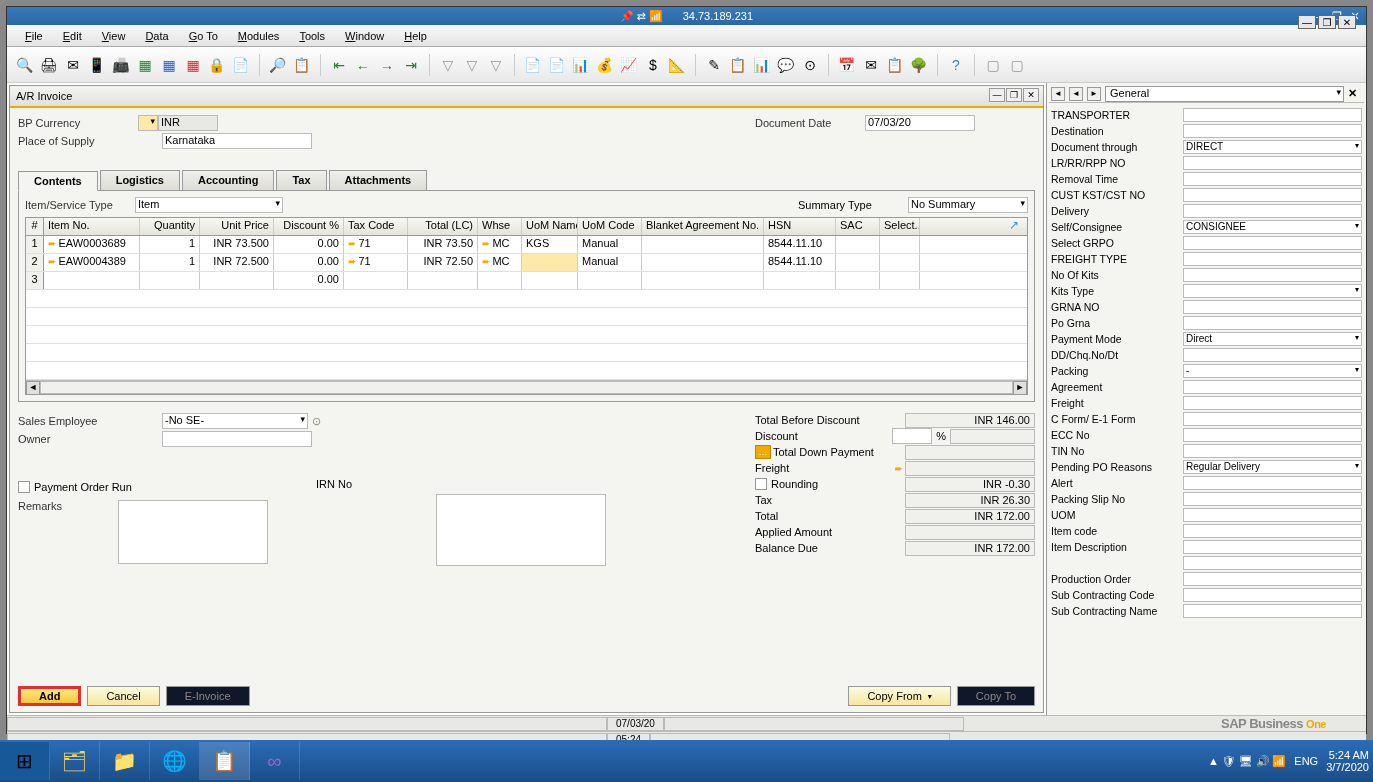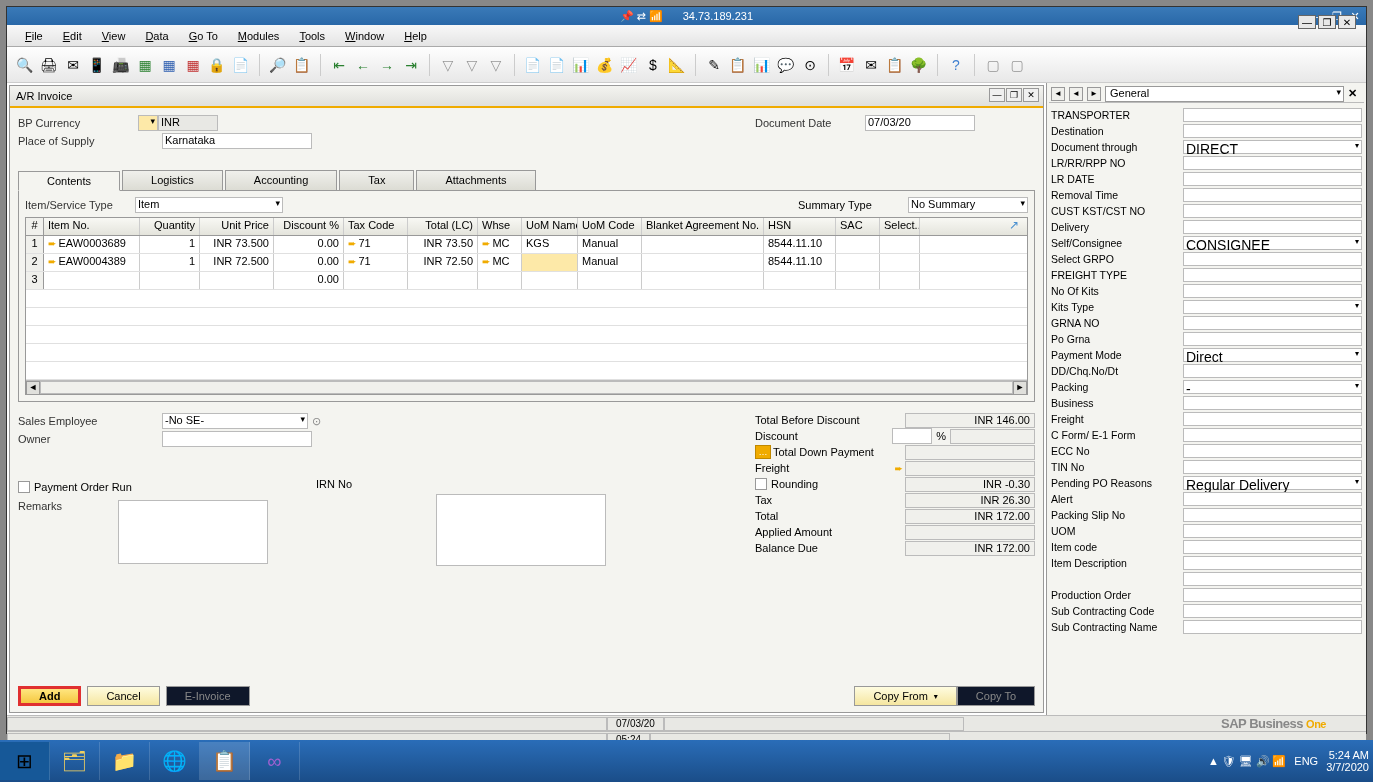--- a/index.html
+++ b/index.html
@@ -39,21 +39,21 @@
 .form-input { height: 16px; border: 1px solid #bbb; background: #fff; padding: 0 2px; }
 .form-select { height: 16px; border: 1px solid #bbb; background: #fff; padding: 0 2px; position: relative; }
 .form-select::after { content: "▾"; position: absolute; right: 2px; top: 0; font-size: 9px; }
 .gold-input { background: #fde9a8; }
 
 .header-section { display: flex; }
 .header-left { flex: 1; }
 .header-right { width: 280px; }
 
 .tabs { display: flex; margin-top: 20px; border-bottom: 1px solid #999; }
-.tab { padding: 3px 28px; border: 1px solid #999; border-bottom: none; background: linear-gradient(to bottom,#f0f0ec,#dcdcd4); cursor: pointer; margin-right: 2px; }
+.tab { padding: 3px 15px; border: 1px solid #999; border-bottom: none; background: linear-gradient(to bottom,#f0f0ec,#dcdcd4); cursor: pointer; margin-right: 2px; font-weight: bold; }
 .tab.active { background: #f4f4f0; border-bottom: 1px solid #f4f4f0; position: relative; top: 1px; }
 
 .tab-content { border: 1px solid #999; border-top: none; padding: 6px; }
 .summary-row { display: flex; align-items: center; margin-bottom: 4px; }
 
 .grid { border: 1px solid #999; background: #fff; }
 .grid-header { display: flex; background: linear-gradient(to bottom,#f8f8f4,#e4e4dc); border-bottom: 1px solid #999; height: 18px; }
 .grid-header > div, .grid-row > div { border-right: 1px solid #ccc; padding: 1px 4px; overflow: hidden; white-space: nowrap; height: 17px; }
 .grid-row { display: flex; border-bottom: 1px solid #e0e0e0; height: 18px; }
 .grid-rownum { width: 18px; background: #f0f0ec; text-align: center; border-right: 1px solid #999 !important; }
@@ -68,35 +68,35 @@
 
 .totals-section { display: flex; margin-top: 10px; }
 .totals-left { flex: 1; }
 .totals-right { width: 280px; }
 .total-row { display: flex; height: 16px; align-items: center; }
 .total-row-lbl { flex: 1; }
 .total-row-val { width: 130px; text-align: right; border: 1px solid #bbb; background: #f0f0ec; padding: 0 4px; height: 15px; }
 .browse-btn { width: 16px; height: 14px; background: #f0ab00; border: 1px solid #c08800; color: #fff; font-size: 9px; display: inline-flex; align-items: center; justify-content: center; margin-right: 2px; }
 
 .bottom-buttons { position: absolute; bottom: 6px; left: 8px; display: flex; gap: 6px; }
-.bottom-buttons-right { position: absolute; bottom: 6px; right: 8px; display: flex; }
+.bottom-buttons-right { position: absolute; bottom: 6px; right: 8px; display: flex; gap: 6px; }
 .btn { height: 20px; padding: 0 18px; border: 1px solid #999; background: linear-gradient(to bottom,#fefce0,#f5e6a0); cursor: pointer; display: inline-flex; align-items: center; }
 .btn-add { border: 3px solid #e03030; background: linear-gradient(to bottom,#ffe680,#f5c840); font-weight: bold; }
 .btn-disabled { background: #0f172a; color: #888; }
 .btn-dropdown::after { content: " ▾"; font-size: 8px; margin-left: 6px; }
 
 .side-header { display: flex; align-items: center; height: 18px; border-bottom: 1px solid #bbb; padding: 0 2px; gap: 4px; }
 .side-nav-btn { width: 14px; height: 14px; border: 1px solid #999; background: #f0f0ec; font-size: 8px; display: flex; align-items: center; justify-content: center; }
 .side-select { flex: 1; height: 16px; border: 1px solid #999; background: #fff; padding: 0 4px; position: relative; }
 .side-select::after { content: "▾"; position: absolute; right: 2px; font-size: 9px; }
 .side-close { width: 14px; font-weight: bold; cursor: pointer; }
 .side-rows { padding: 4px 2px; overflow-y: auto; }
 .side-row { display: flex; align-items: center; height: 16px; justify-content: flex-end; }
 .side-row-lbl { width: 132px; font-size: 10.5px; }
-.side-row-inp { flex: 1; height: 14px; border: 1px solid #bbb; background: #fff; font-size: 14px; padding: 0 2px; position: relative; }
+.side-row-inp { flex: 1; height: 14px; border: 1px solid #bbb; background: #fff; font-size: 10px; padding: 0 2px; position: relative; }
 .side-row-inp.dd::after { content: "▾"; position: absolute; right: 2px; font-size: 8px; }
 
 .status-bar { height: 16px; background: #e8e8e4; border-top: 1px solid #bbb; display: flex; align-items: center; }
 .status-cell { border: 1px solid #bbb; height: 14px; padding: 0 8px; font-size: 10px; }
 .sap-logo { position: absolute; right: 40px; font-weight: bold; color: #888; font-size: 13px; letter-spacing: -0.5px; }
 
 .taskbar { position: absolute; bottom: 0; left: 0; right: 0; height: 42px; background: linear-gradient(to bottom, #2a6db8, #1a4d88); display: flex; align-items: center; }
 .task-item { width: 50px; height: 38px; display: flex; align-items: center; justify-content: center; border-right: 1px solid rgba(255,255,255,0.15); font-size: 20px; }
 .task-item.start { background: #165898; }
 .tray { position: absolute; right: 4px; display: flex; align-items: center; gap: 8px; color: #fff; font-size: 10px; }
@@ -429,24 +429,20 @@
           </div>
           <div class="side-row">
             <span class="side-row-lbl">Document through</span>
             <div class="side-row-inp dd">DIRECT</div>
           </div>
           <div class="side-row">
             <span class="side-row-lbl">LR/RR/RPP NO</span>
             <div class="side-row-inp "></div>
           </div>
           <div class="side-row">
-            <span class="side-row-lbl">LR DATE</span>
-            <div class="side-row-inp "></div>
-          </div>
-          <div class="side-row">
             <span class="side-row-lbl">Removal Time</span>
             <div class="side-row-inp "></div>
           </div>
           <div class="side-row">
             <span class="side-row-lbl">CUST KST/CST NO</span>
             <div class="side-row-inp "></div>
           </div>
           <div class="side-row">
             <span class="side-row-lbl">Delivery</span>
             <div class="side-row-inp "></div>
@@ -485,21 +481,21 @@
           </div>
           <div class="side-row">
             <span class="side-row-lbl">DD/Chq.No/Dt</span>
             <div class="side-row-inp "></div>
           </div>
           <div class="side-row">
             <span class="side-row-lbl">Packing</span>
             <div class="side-row-inp dd">-</div>
           </div>
           <div class="side-row">
-            <span class="side-row-lbl">Business</span>
+            <span class="side-row-lbl">Agreement</span>
             <div class="side-row-inp "></div>
           </div>
           <div class="side-row">
             <span class="side-row-lbl">Freight</span>
             <div class="side-row-inp "></div>
           </div>
           <div class="side-row">
             <span class="side-row-lbl">C Form/ E-1 Form</span>
             <div class="side-row-inp "></div>
           </div>

